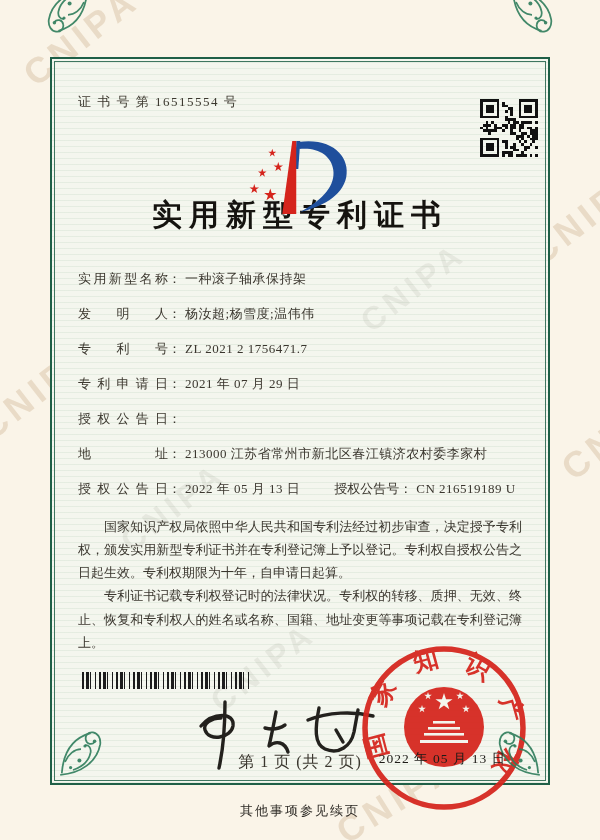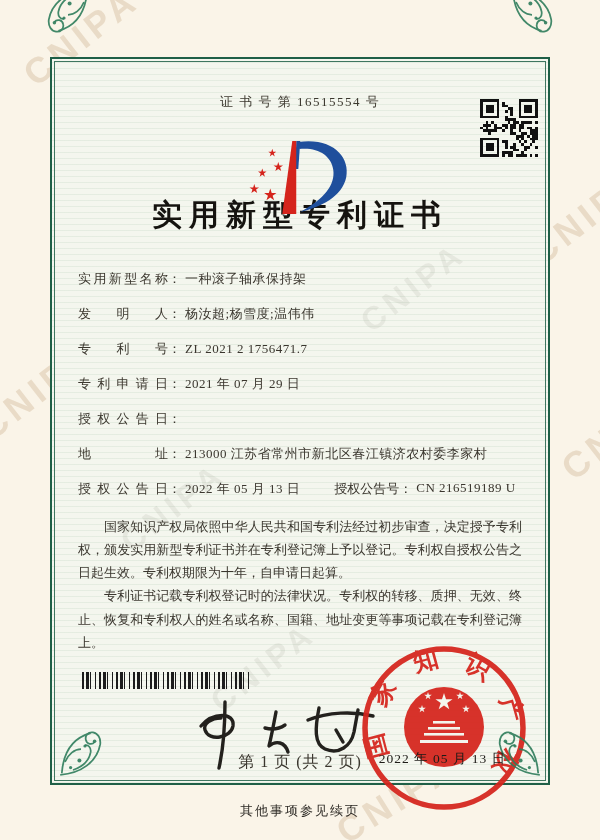--- a/index.html
+++ b/index.html
@@ -23,38 +23,38 @@
     background:
       repeating-linear-gradient(0deg, rgba(96,150,110,0.10) 0 1px, rgba(0,0,0,0) 1px 6px),
       #f4f6ee;
     padding:0 26px;
   }
   .frame::before {
     content:""; position:absolute; inset:2px; border:1px solid rgba(31,95,71,0.85);
     pointer-events:none;
   }
   
-  .cert-no { margin-top:34px; font-size:13px; letter-spacing:1.5px; color:#3c382f;text-align:center; }
+  .cert-no { margin-top:34px; font-size:13px; letter-spacing:1.5px; color:#3c382f; }
   .logo { position:absolute; left:50%; top:78px; transform:translateX(-54%); }
   .qr { position:absolute; right:10px; top:40px; width:58px; height:58px; }
   .qr svg { width:100%; height:100%; }
   .title {
     margin-top:84px; text-align:center; font-size:30px; font-weight:bold;
     letter-spacing:7px; color:#15130f;
   }
   
   .fields { margin-top:34px; font-size:13px; }
   .f-row { display:flex; align-items:baseline; height:22px; margin-bottom:13px; white-space:nowrap; }
   .f-label {
     display:inline-block; width:90px; text-align:justify; text-align-last:justify;
     flex:none; color:#3c382f;
   }
   .f-colon { flex:none; }
   .f-value { margin-left:4px; letter-spacing:0.5px; }
-  .f-pair2 { margin-left:34px; display:flex; align-items:flex-start; }
+  .f-pair2 { margin-left:34px; display:flex; align-items:center; }
   
   .paras { margin-top:6px; font-size:13px; line-height:1.78; text-align:justify; }
   .paras p { text-indent:2em; color:#3a362e; }
   
   .bottom { position:relative; margin-top:10px; height:206px; }
   .barcode {
     position:absolute; left:4px; top:8px; width:168px; height:17px;
     background:repeating-linear-gradient(90deg,
       #1c1c1c 0 2px, transparent 2px 4px,
       #1c1c1c 4px 7px, transparent 7px 8px,

